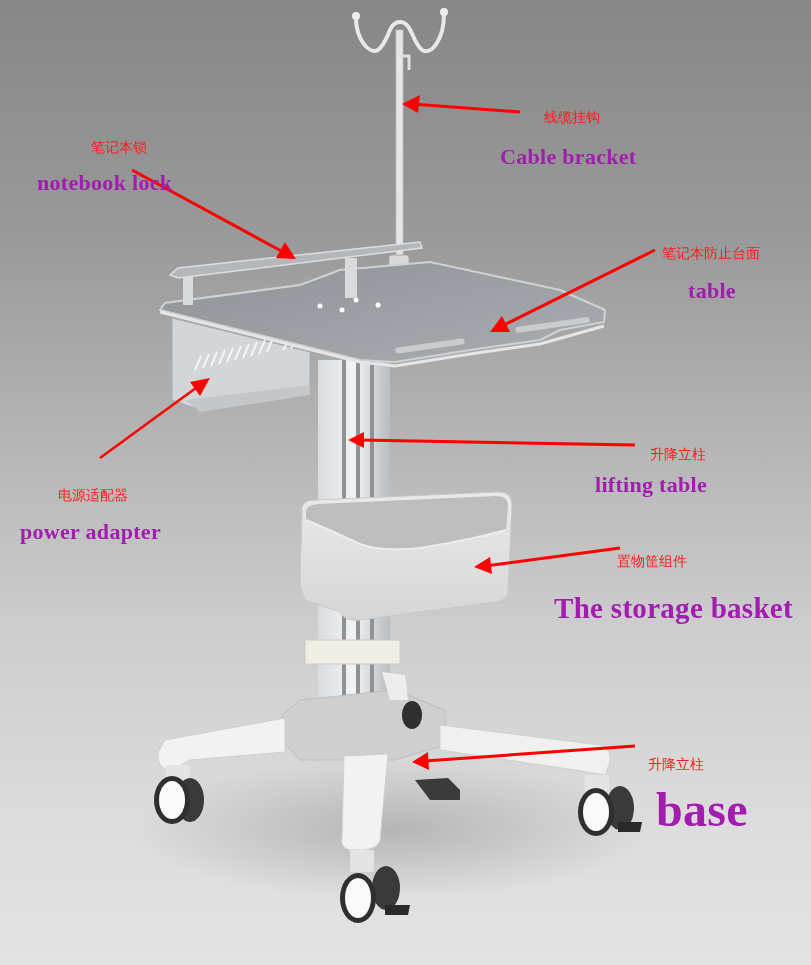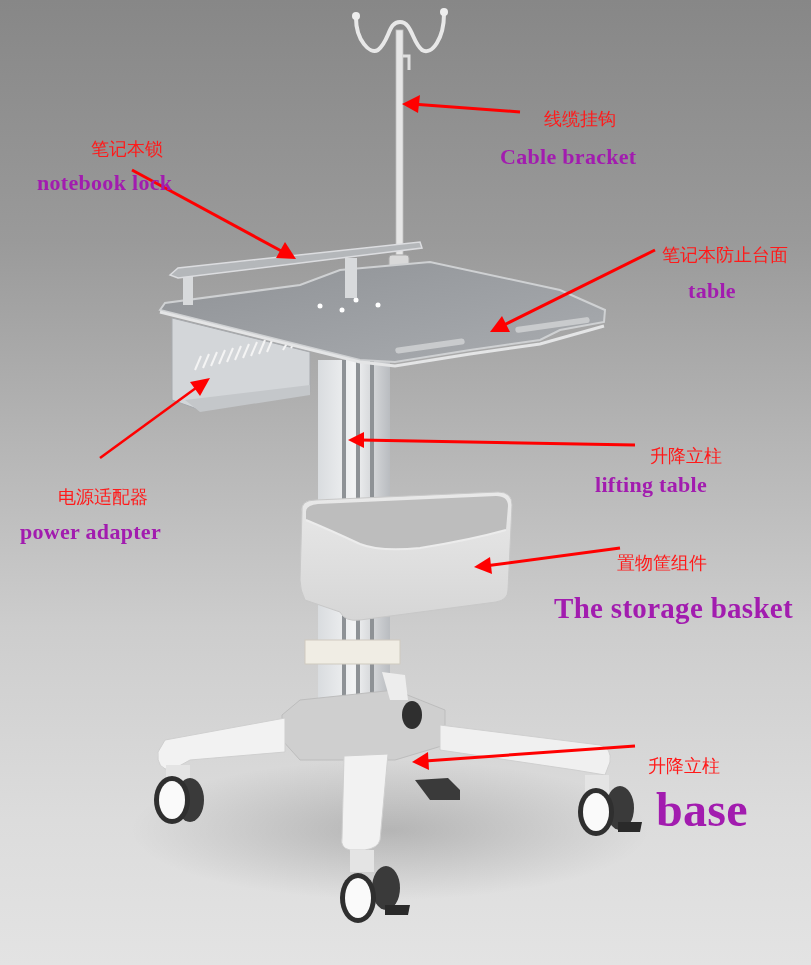--- a/index.html
+++ b/index.html
@@ -1,20 +1,20 @@
 <!DOCTYPE html>
 <html><head>
 <meta charset="utf-8">
 <style>
   html,body{margin:0;padding:0;}
   body{width:811px;height:965px;overflow:hidden;position:relative;
     background:linear-gradient(180deg,#878787 0%,#9a9a9a 25%,#b4b4b4 45%,#cdcdcd 65%,#dcdcdc 85%,#e3e3e3 100%);
     font-family:"DejaVu Sans",sans-serif;}
   #art{position:absolute;left:0;top:0;width:811px;height:965px;}
-  .cn{position:absolute;color:#ff1a1a;font-size:18px;font-family:"DejaVu Sans",sans-serif;white-space:nowrap;line-height:1;}
+  .cn{position:absolute;color:#ff1a1a;font-size:14px;font-family:"DejaVu Sans",sans-serif;white-space:nowrap;line-height:1;}
   .en{position:absolute;color:#a21caf;font-weight:bold;font-family:Liberation Serif, serif;white-space:nowrap;line-height:1;letter-spacing:0.3px;}
 </style>
 </head>
 <body>
 
 <svg id="art" viewBox="0 0 811 965" xmlns="http://www.w3.org/2000/svg">
   <defs>
     <linearGradient id="metal" x1="0" x2="1">
       <stop offset="0" stop-color="#d9dcdf"></stop>
         <stop offset="0.5" stop-color="#f2f3f4"></stop>

